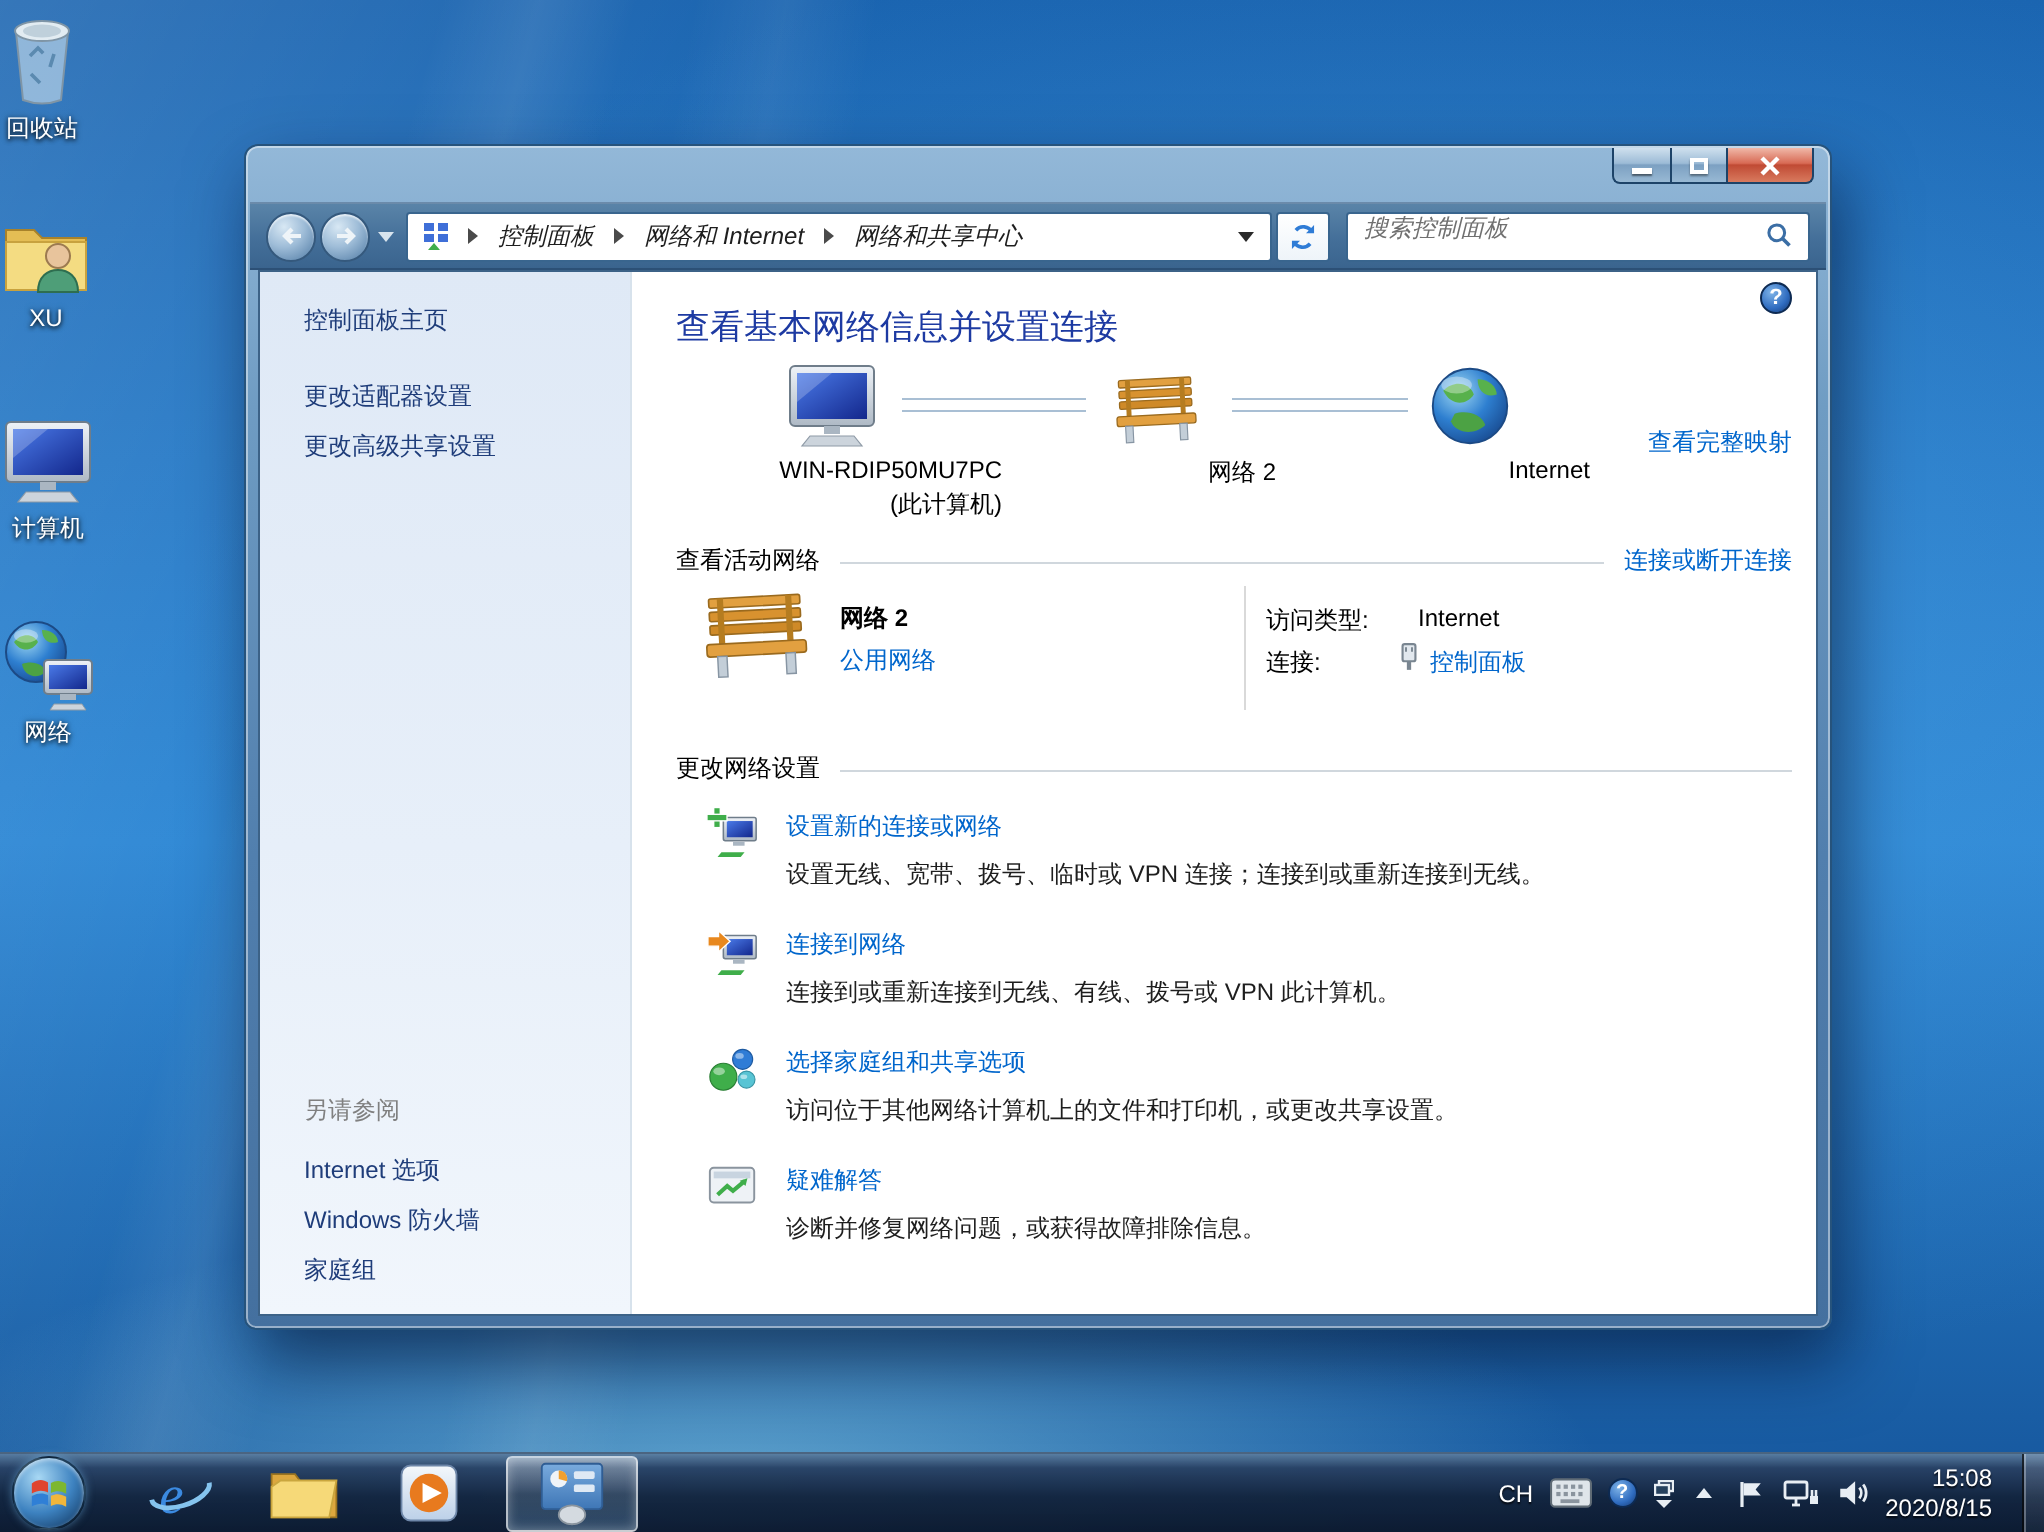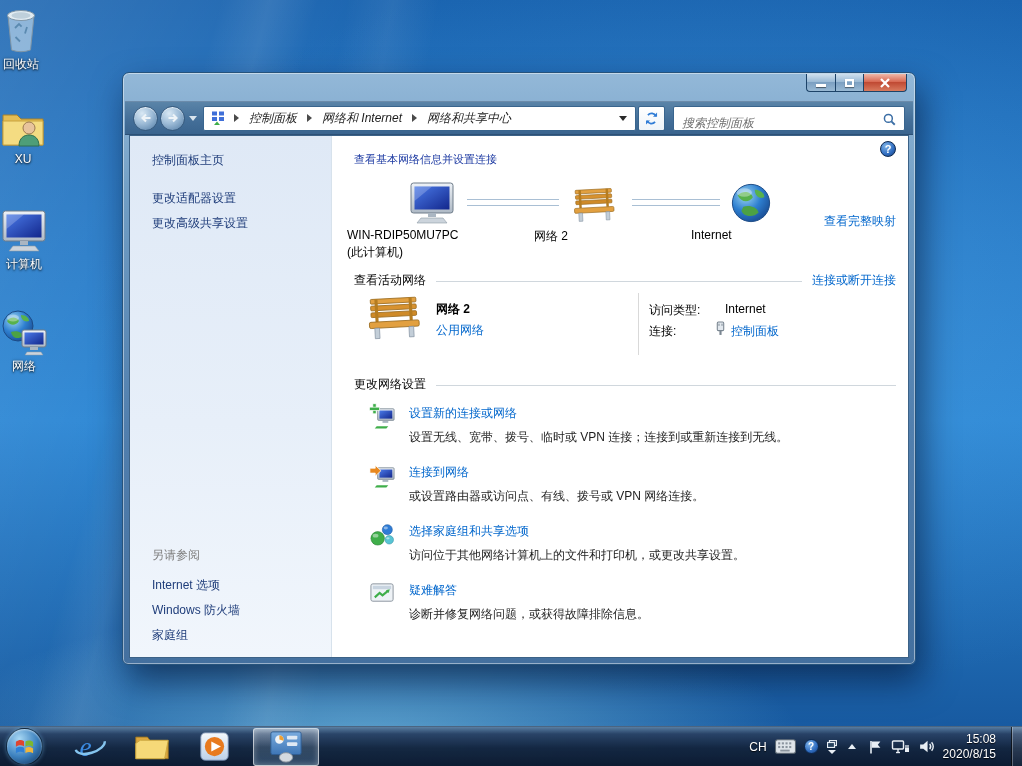--- a/index.html
+++ b/index.html
@@ -52,40 +52,40 @@
   .addrbar { flex:1 1 auto; height:25px; background:#fff; border:1px solid #39658e; border-radius:2px;
     display:flex; align-items:center; padding:0 6px; gap:2px; min-width:0; }
   .crumb { color:#1e1e1e; white-space:nowrap; cursor:default; padding:0 2px;font-style:italic; }
   .bc-caret { width:0; height:0; border-top:4px solid transparent; border-bottom:4px solid transparent;
     border-left:5px solid #4a4a4a; margin:0 6px; flex:0 0 auto; }
   .addr-drop { width:0; height:0; border-left:4px solid transparent; border-right:4px solid transparent;
     border-top:5px solid #2a2a2a; margin-left:auto; margin-right:2px; }
   .refreshbtn { width:27px; height:25px; background:linear-gradient(#fff,#eef4f9); border:1px solid #39658e;
     border-radius:2px; margin-left:2px; display:flex; align-items:center; justify-content:center; flex:0 0 auto; }
   .searchbox { width:232px; height:25px; background:#fff; border:1px solid #39658e; border-radius:2px;
-    margin-left:8px; display:flex; align-items:flex-end; padding:0 4px 0 8px; flex:0 0 auto; }
+    margin-left:8px; display:flex; align-items:flex-start; padding:0 4px 0 8px; flex:0 0 auto; }
   .searchbox input { flex:1; border:none; outline:none; font:italic 12px "Liberation Sans", sans-serif;
     color:#555; min-width:0; background:transparent; }
   .searchbox input::placeholder { color:#707070; font-style:italic; }
   .magbtn { width:22px; height:21px; display:flex; align-items:center; justify-content:center; }
 
   .winbody { position:absolute; left:6px; right:6px; top:62px; bottom:6px; background:#fff;
     border:1px solid #3c6287; display:flex; overflow:hidden; }
-  .sidebar { width:202px; flex:0 0 auto; position:relative;
+  .sidebar { width:186px; flex:0 0 auto; position:relative;
     background:linear-gradient(180deg,#dfe9f6 0%, #e7eff9 55%, #f1f6fc 100%); border-right:1px solid #d7e2ec; }
   .sb-link { position:absolute; left:22px; color:#1f3d7a; cursor:pointer; white-space:nowrap; }
   .sb-gray { position:absolute; left:22px; color:#808080; white-space:nowrap;font-family:Liberation Mono, monospace; }
 
   .content { flex:1 1 auto; position:relative; background:#fff; color:#000; }
-  .c-title { position:absolute; left:22px; top:16px; font-size:11px; color:#1d3aa2; white-space:nowrap; }
+  .c-title { position:absolute; left:22px; top:16px; font-size:17px; color:#1d3aa2; white-space:nowrap; }
   .help-badge { position:absolute; right:12px; top:5px; }
   a.lnk { color:#0066cc; text-decoration:none; cursor:pointer; white-space:nowrap; }
 
   .map-node-icon { position:absolute; cursor:pointer; }
-  .map-label { position:absolute; text-align:left; white-space:nowrap; }
+  .map-label { position:absolute; text-align:right; white-space:nowrap; }
   .connector { position:absolute; height:7px; border-top:1px solid #a9bfd4; border-bottom:1px solid #a9bfd4; }
   .see-map { position:absolute; right:12px; top:52px;margin-top:25px; }
 
   .sec-head { position:absolute; left:22px; right:12px; display:flex; align-items:center; gap:10px; }
   .sec-head .rule { flex:1; height:1px; background:#d0d7dd; margin-top:1px; }
 
   .active-box { position:absolute; left:0; right:0; top:157px; height:64px; }
   .vline { position:absolute; left:306px; top:0; width:1px; height:62px; background:#d9d9d9; }
   .an-name { position:absolute; left:104px; top:8px; font-weight:bold; }
   .an-type { position:absolute; left:104px; top:29px; }
@@ -387,21 +387,21 @@
           <div class="ic">
             <svg width="27" height="27" viewBox="0 0 28 28">
               <rect x="9" y="6" width="17" height="12" rx="1" fill="url(#bezelG)" stroke="#6f7d8a" stroke-width=".8"></rect>
               <rect x="10.8" y="7.8" width="13.4" height="8.4" fill="url(#screenB)"></rect>
               <path d="M14 18.6 h6 v2 h-6 z" fill="#aab6c2"></path>
               <path d="M8 24 l12 0 -2 2.4 -12 0 z" fill="#3fae4a"></path>
               <path d="M1 6.5 h5.5 V3.5 L12.5 9 6.5 14.5 v-3 H1 z" fill="#e8881e" stroke="#fff" stroke-width=".7"></path>
             </svg>
           </div>
           <a class="lnk t">连接到网络</a>
-          <div class="d">或设置路由器或访问点、有线、拨号或 VPN 网络连接。</div>
+          <div class="d">连接到或重新连接到无线、有线、拨号或 VPN 此计算机。</div>
         </div>
 
         <div class="set-item" style="top:441px">
           <div class="ic">
             <svg width="27" height="27" viewBox="0 0 28 28">
               <rect x="2" y="4" width="23" height="18" rx="2" fill="#eef2f6" stroke="#8a949e"></rect>
               <rect x="4" y="6" width="19" height="3.5" fill="#c8d4e0"></rect>
               <path d="M6 18 l5 -4.5 3 2.5 6 -5" stroke="#3fae4a" stroke-width="2.2" fill="none"></path>
               <path d="M21.5 9.5 l-1 4 -3 -2.8 z" fill="#3fae4a"></path>
             </svg>

